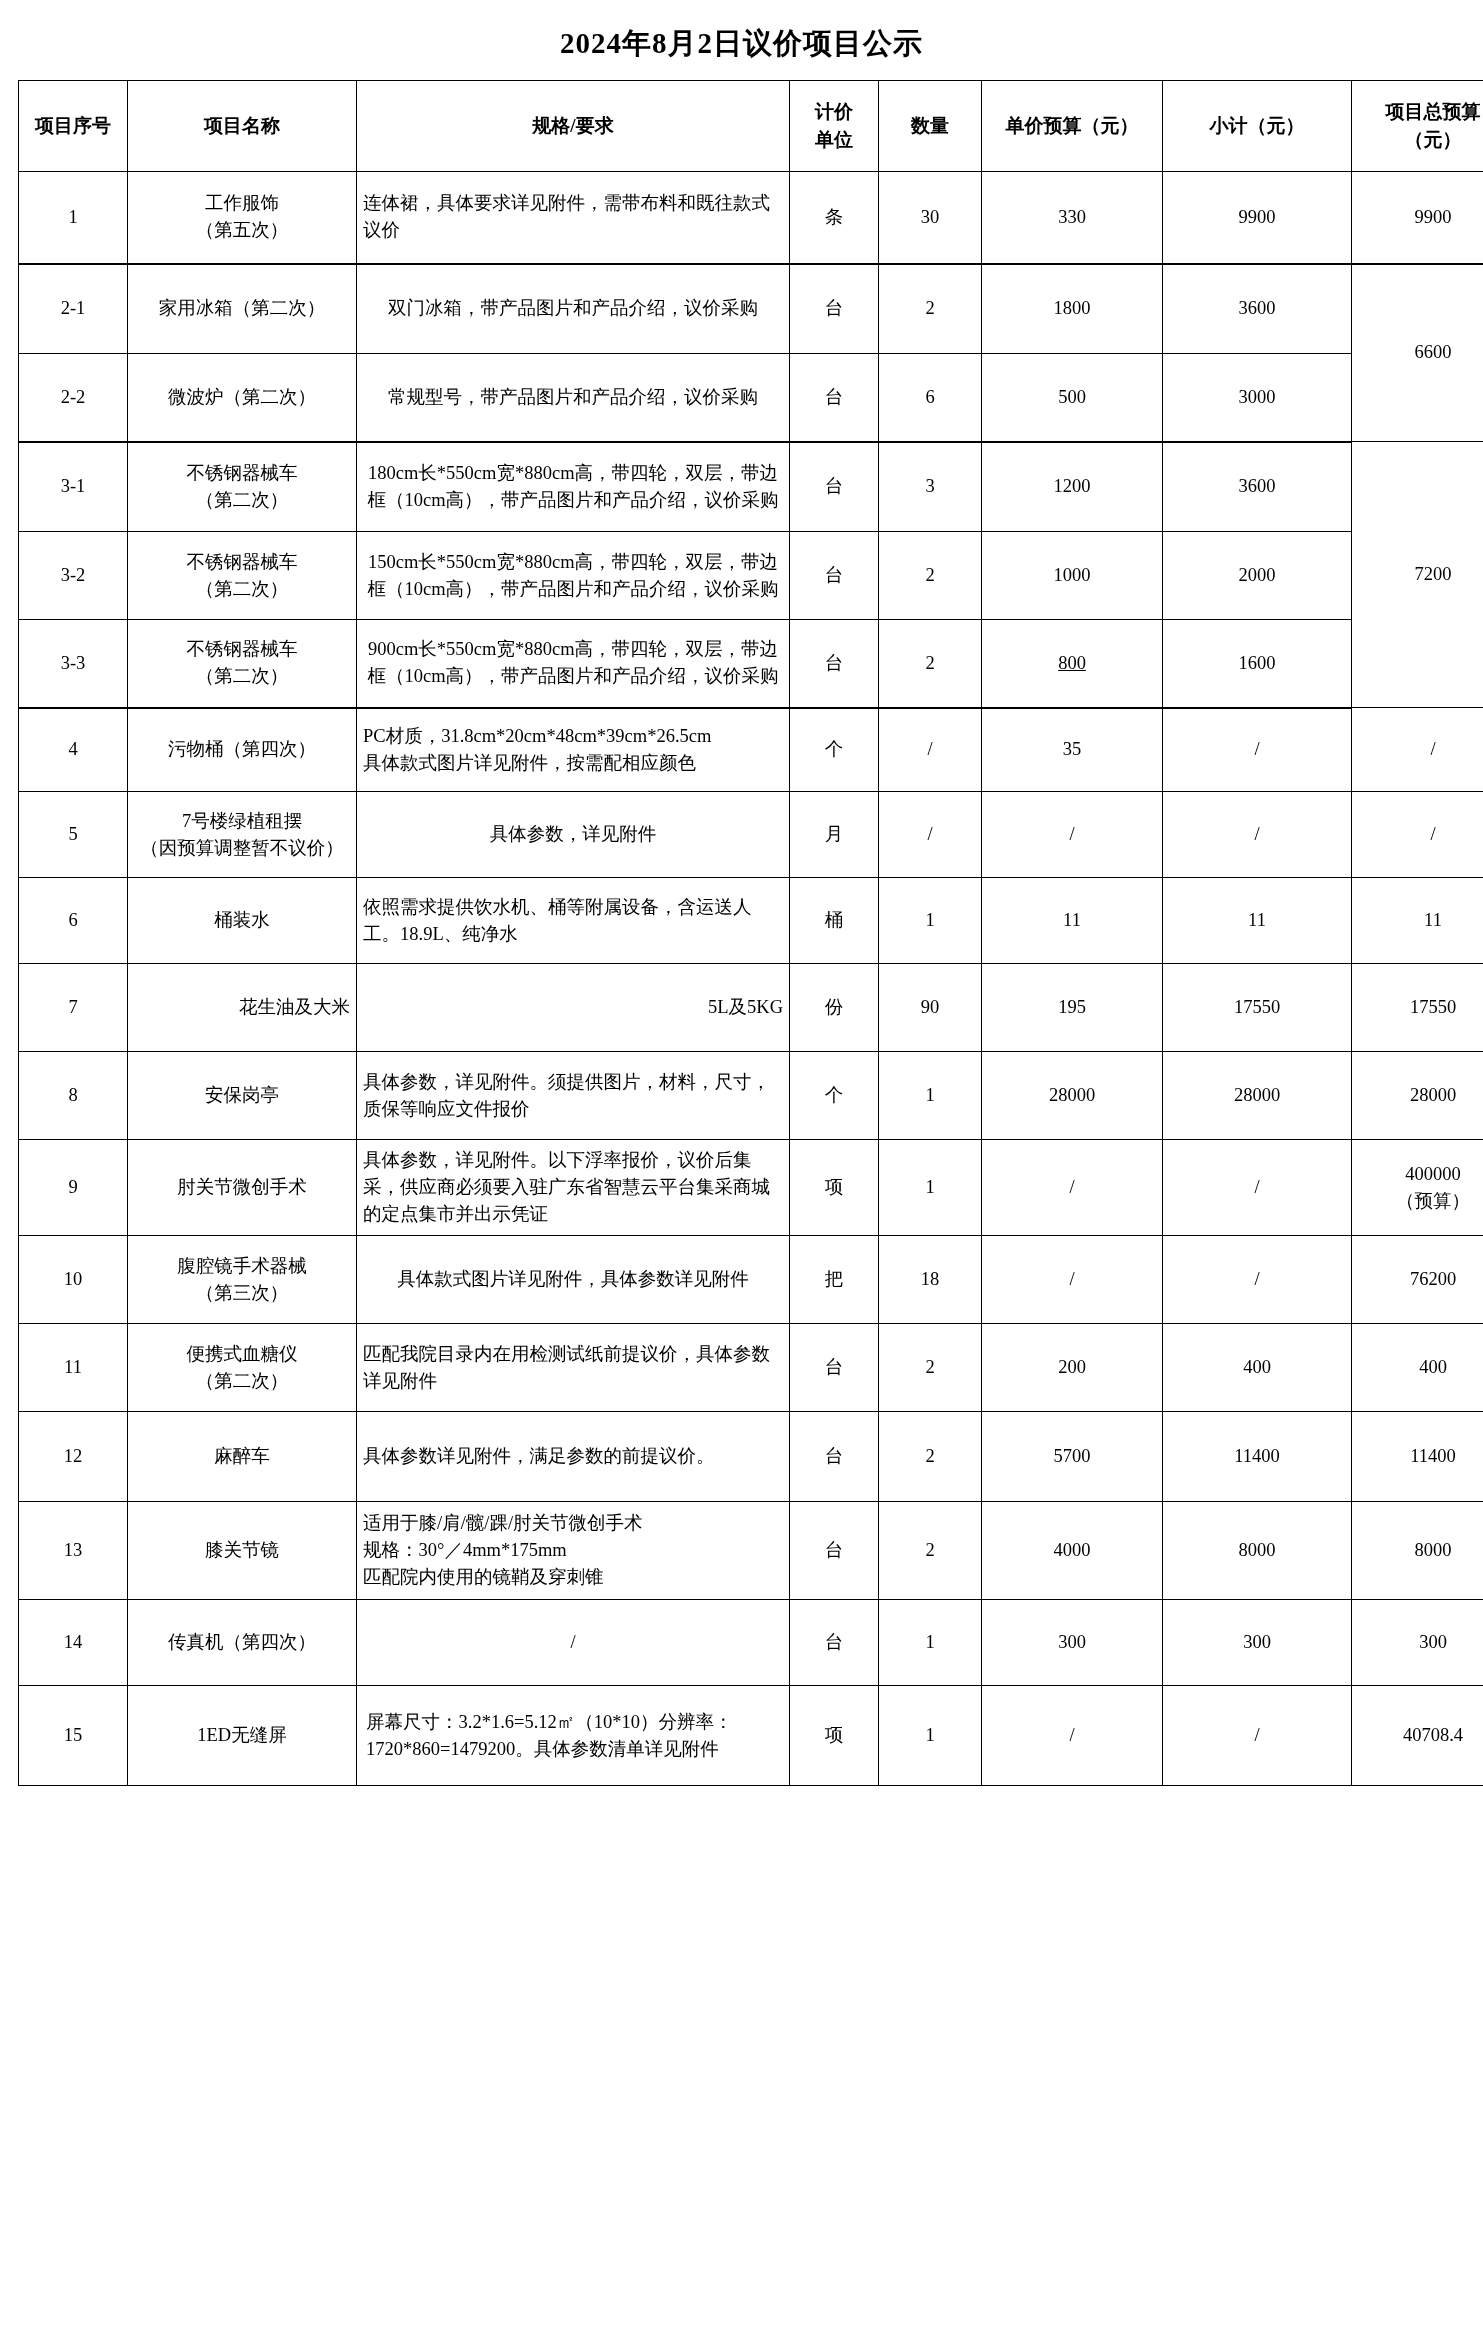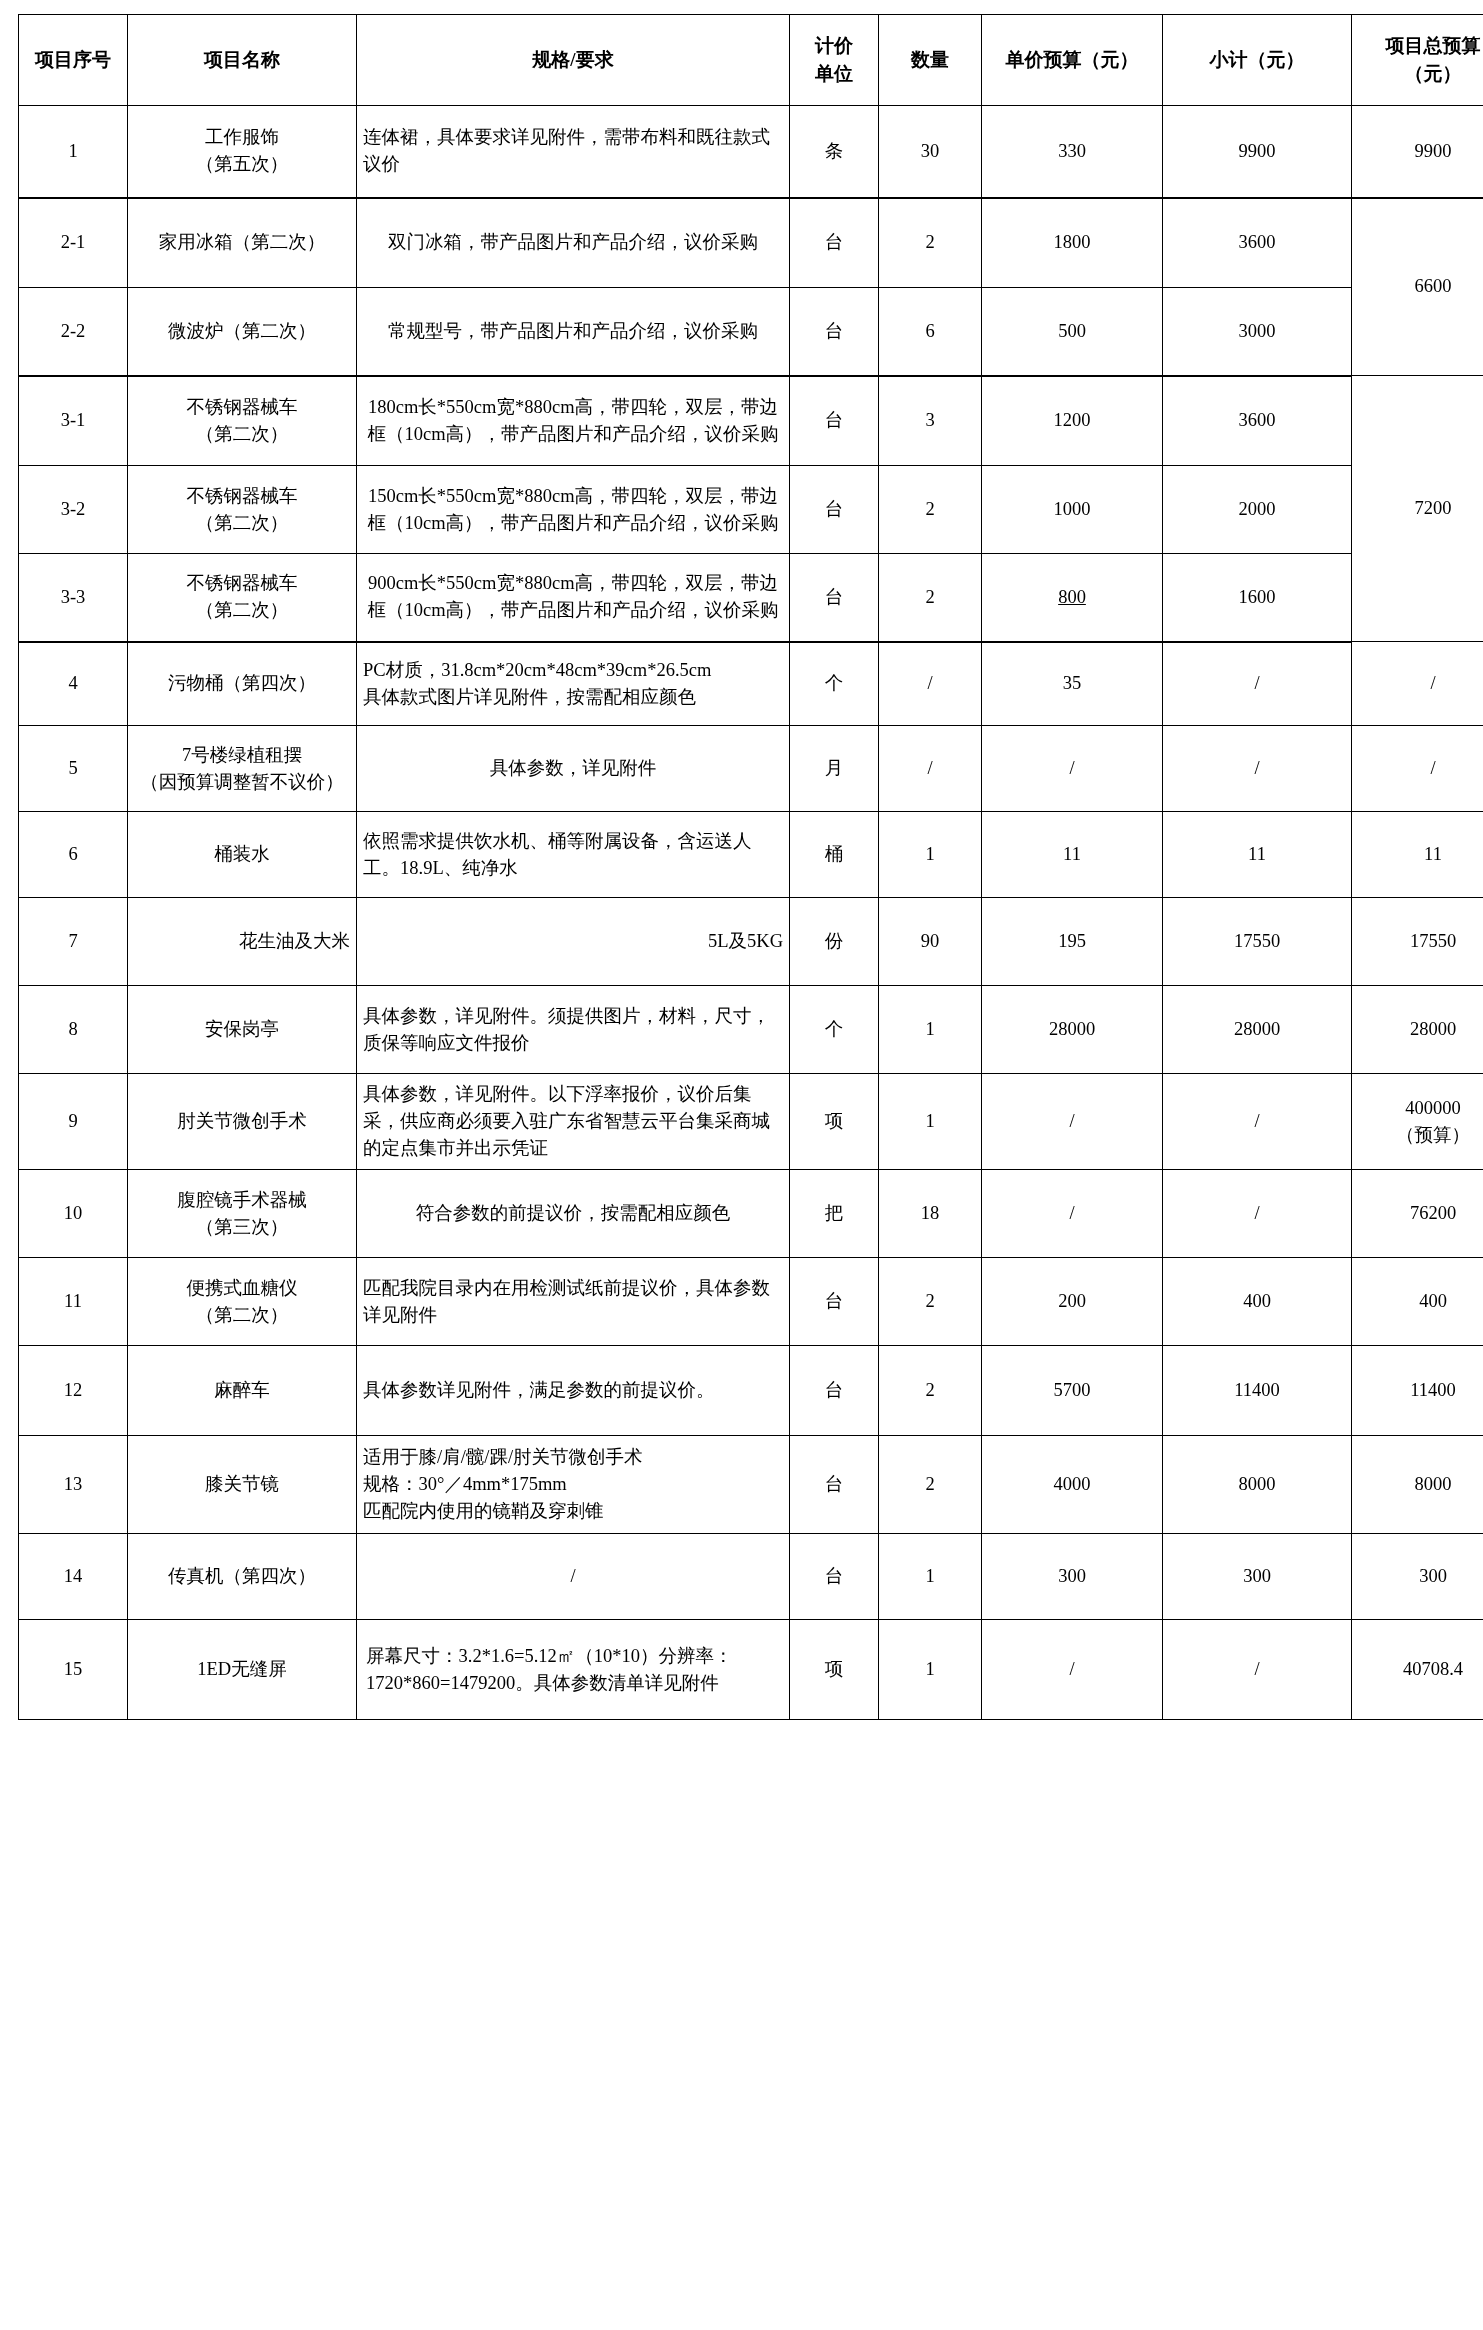--- a/index.html
+++ b/index.html
@@ -55,20 +55,21 @@
   .c-total { width: 150px; text-align: center; }
 
   .spec-center { text-align: center; padding-left: 6px; padding-right: 6px; }
   .nowrapcell { white-space: pre-line; }
   .thick-bottom { border-bottom: 2px solid #000 !important; }
 </style>
 </head>
 <body>
 
 <div class="page">
+  <div class="doc-title">2024年8月2日议价项目公示</div>
 
   <table class="main">
     <thead>
       <tr>
         <th class="c-seq nowrapcell">项目序号</th>
         <th class="c-name nowrapcell">项目名称</th>
         <th class="c-spec nowrapcell spec-center">规格/要求</th>
         <th class="c-unit nowrapcell">计价
 单位</th>
         <th class="c-qty nowrapcell">数量</th>
@@ -200,21 +201,21 @@
           <td class="c-qty nowrapcell" style="text-align: center;">1</td>
           <td class="c-price nowrapcell" style="text-align: center;">/</td>
           <td class="c-sub nowrapcell" style="text-align: center;">/</td>
           <td class="c-total nowrapcell">400000
 （预算）</td>
         </tr>
         <tr style="height: 88px;">
           <td class="c-seq nowrapcell" style="text-align: center;">10</td>
           <td class="c-name nowrapcell" style="text-align: center;">腹腔镜手术器械
 （第三次）</td>
-          <td class="c-spec nowrapcell" style="text-align: center;">符合参数的前提议价，按需配相应颜色</td>
+          <td class="c-spec nowrapcell" style="text-align: center;">具体款式图片详见附件，具体参数详见附件</td>
           <td class="c-unit nowrapcell" style="text-align: center;">把</td>
           <td class="c-qty nowrapcell" style="text-align: center;">18</td>
           <td class="c-price nowrapcell" style="text-align: center;">/</td>
           <td class="c-sub nowrapcell" style="text-align: center;">/</td>
           <td class="c-total nowrapcell">76200</td>
         </tr>
         <tr style="height: 88px;">
           <td class="c-seq nowrapcell" style="text-align: center;">11</td>
           <td class="c-name nowrapcell" style="text-align: center;">便携式血糖仪
 （第二次）</td>

